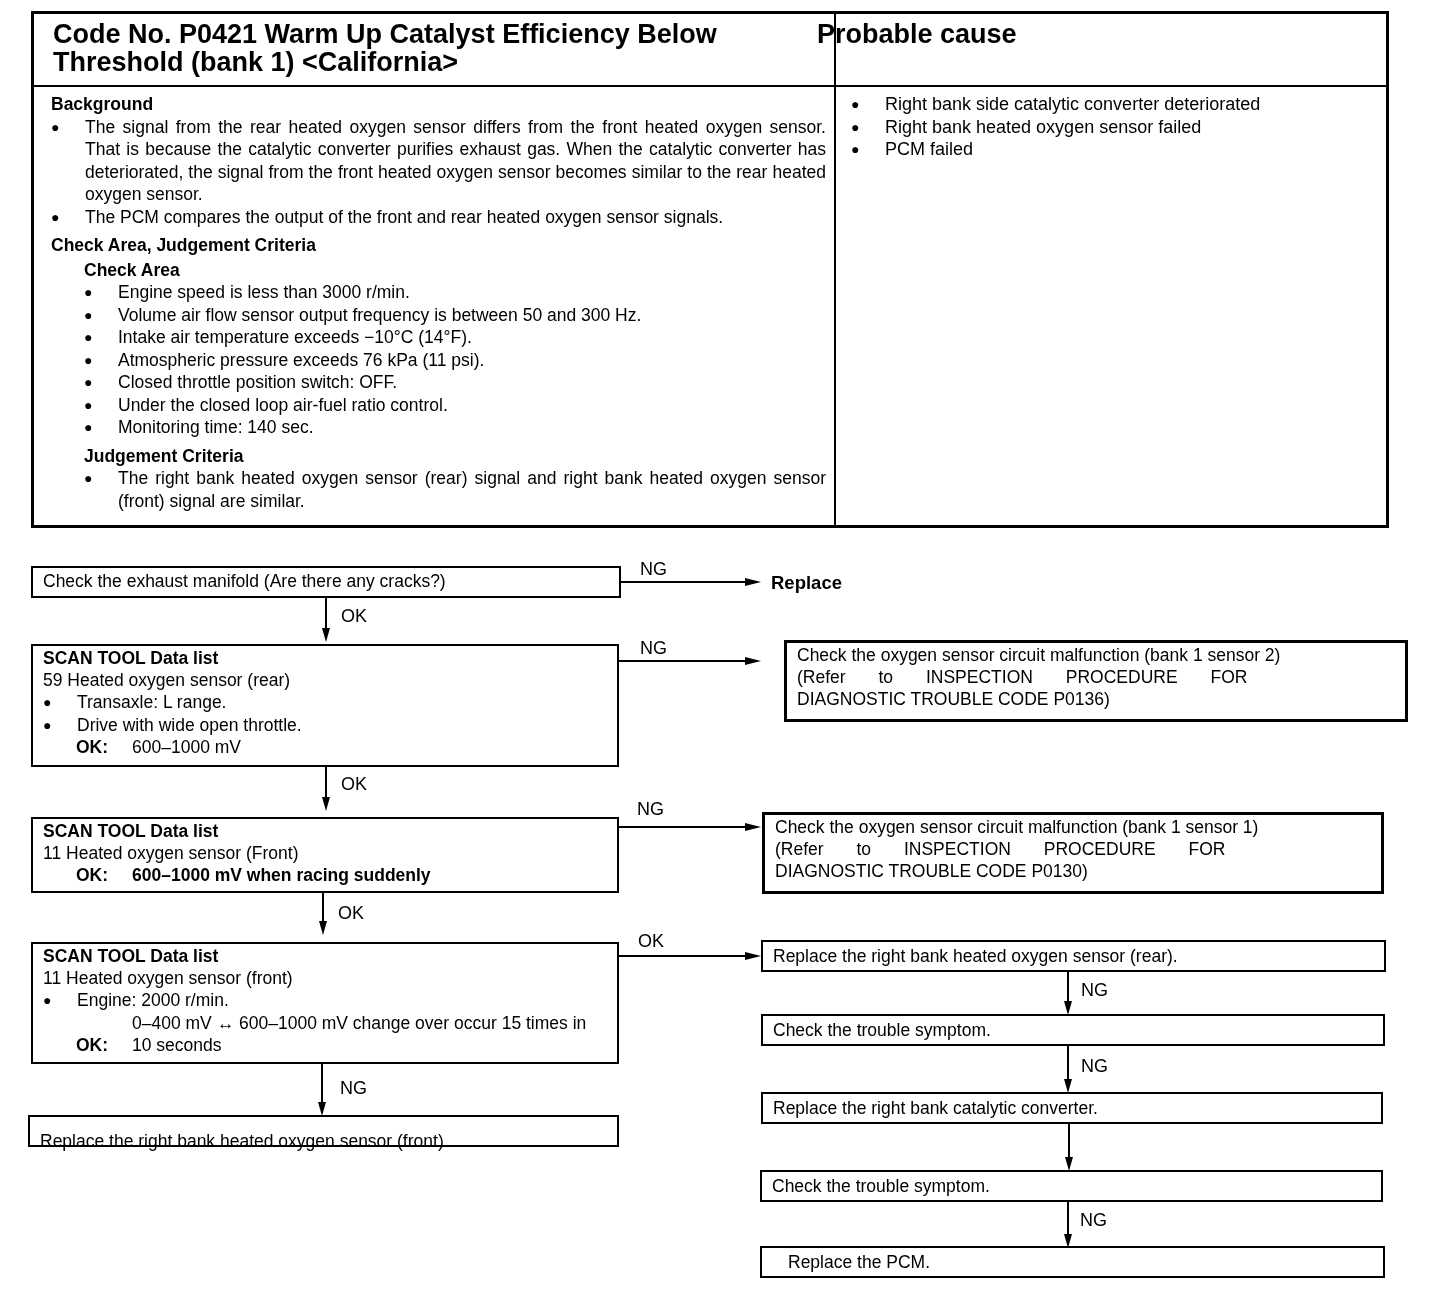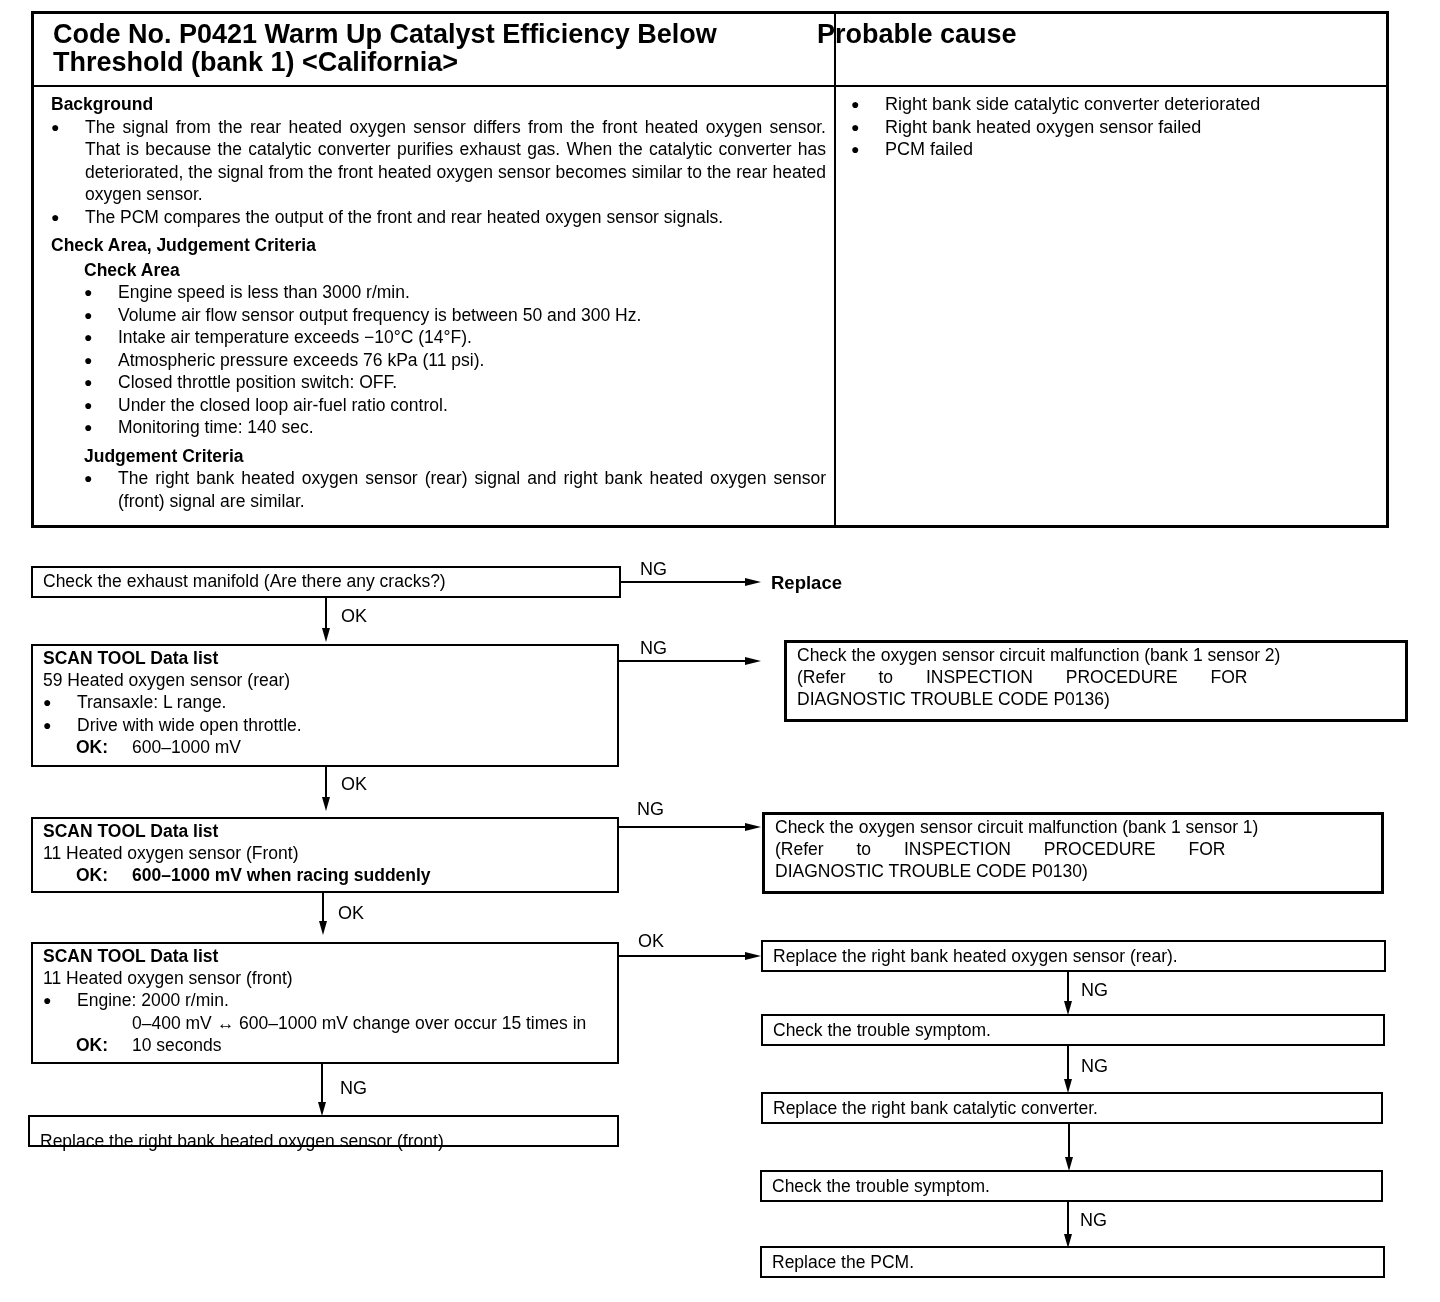--- a/index.html
+++ b/index.html
@@ -235,15 +235,15 @@
 <div class="vline" style="left:1068px;top:1124px;height:33px;"></div>
 <div class="arrow-d" style="left:1065px;top:1157px;"></div>
 
 <div class="box" style="left:760px;top:1170px;width:623px;height:32px;">
   <div class="fc-text" style="padding-top:3px">Check the trouble symptom.</div>
 </div>
 <div class="vline" style="left:1067px;top:1202px;height:32px;"></div>
 <div class="arrow-d" style="left:1064px;top:1234px;"></div>
 <div class="fc-label" style="left:1080px;top:1210px;">NG</div>
 
-<div class="box" style="left:760px;top:1246px;width:625px;height:32px;">
+<div class="box" style="left:760px;top:1246px;width:625px;height:32px;padding-left:16px;">
   <div class="fc-text" style="padding-top:3px">Replace the PCM.</div>
 </div>
 
 </body></html>

